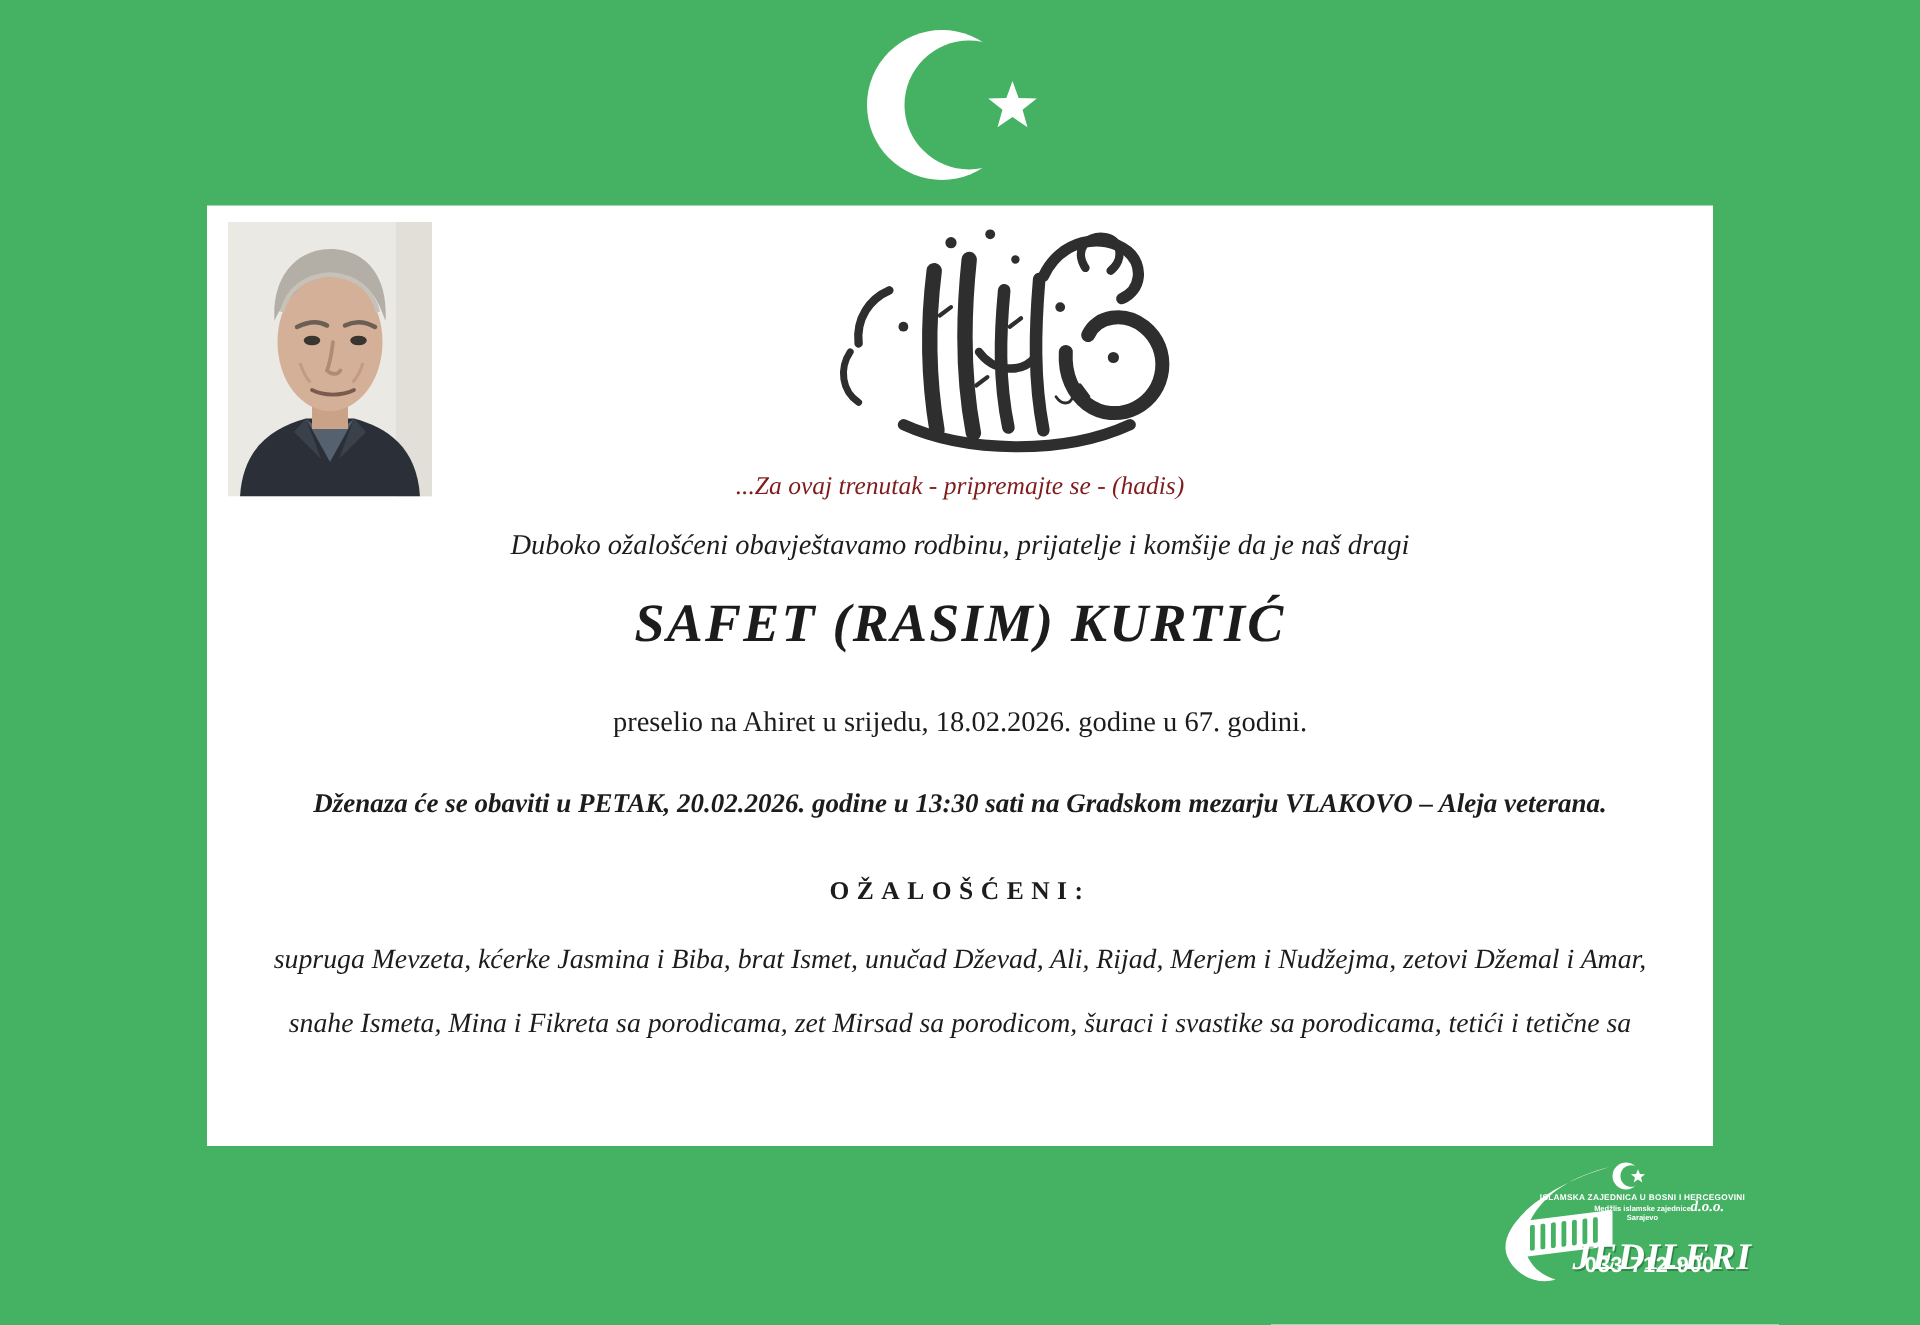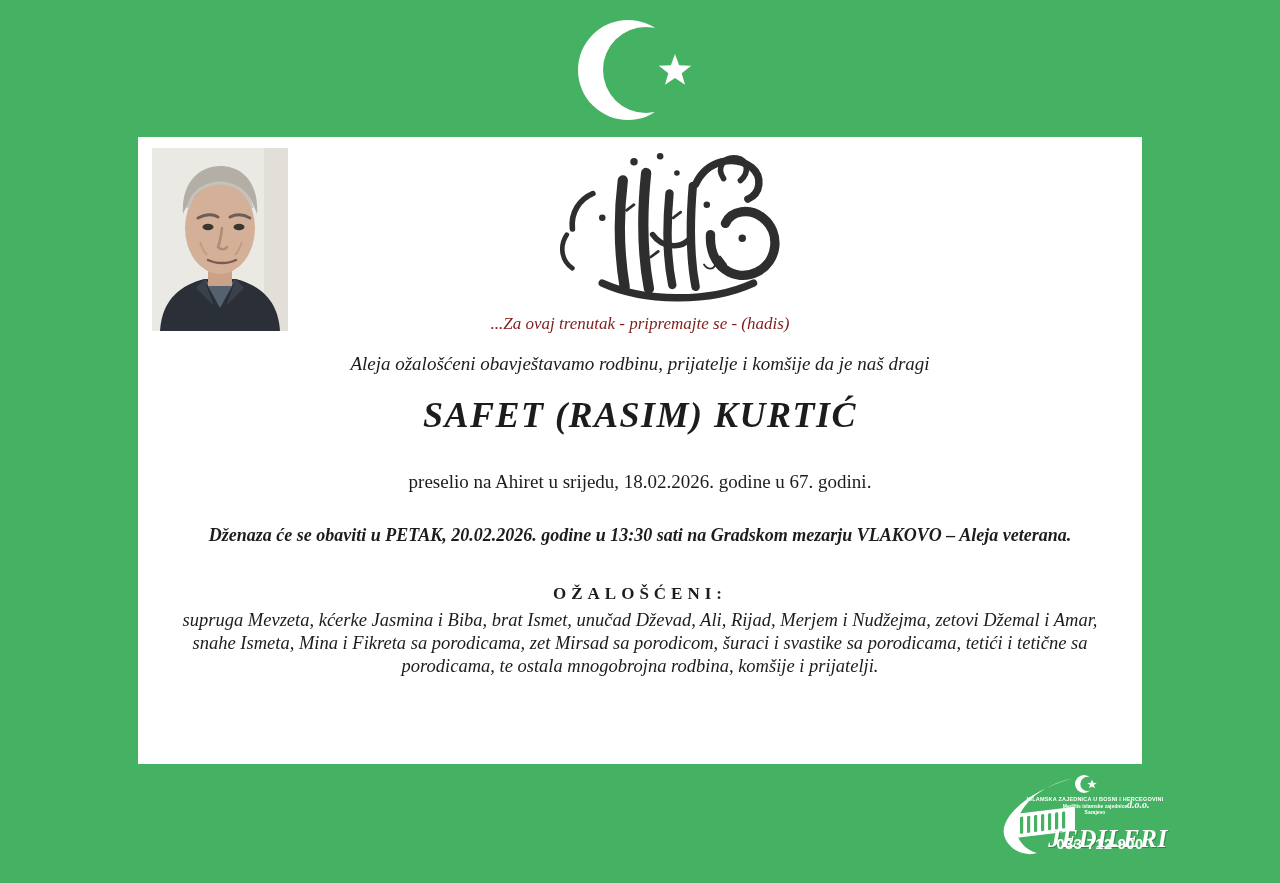--- a/index.html
+++ b/index.html
@@ -26,21 +26,21 @@
     display:flex;justify-content:center;
   }
   .calligraphy-wrap svg{width:312px;height:168px;margin-left:44px;}
   .caption{top:177px;font-style:italic;font-size:17px;color:#7f1d1d;}
   .intro{top:216px;font-style:italic;font-size:19px;}
   .name{top:257px;font-style:italic;font-weight:bold;font-size:36px;letter-spacing:1.5px;}
   .death{top:334px;font-size:19px;}
   .funeral{top:388px;font-style:italic;font-weight:bold;font-size:18px;white-space:nowrap;}
   .mourn-head{top:447px;font-weight:bold;font-size:17px;letter-spacing:5px;}
   .mourners{top:472px;font-style:italic;font-size:18.5px;line-height:23px;}
-  .mourners div{white-space:nowrap;}
+  .mourners div{white-space:nowrap;margin-top:20px;}
   .prayer{top:568px;font-style:italic;font-size:15.5px;letter-spacing:0.5px;}
   
   .logo{position:absolute;left:975px;top:772px;width:225px;height:100px;color:#fff;}
   .logo *{position:absolute;}
   .logo-crescent-svg{left:98px;top:0px;width:26px;height:24px;}
   .org{left:25px;top:24px;width:190px;text-align:center;font-family:"Liberation Sans",sans-serif;font-weight:bold;}
   .org div{position:static;}
   .org1{font-size:5.5px;line-height:6.5px;letter-spacing:.2px;}
   .org2{font-size:5px;line-height:6px;}
   .org3{font-size:5px;line-height:6px;}
@@ -116,29 +116,28 @@
           <circle cx="158" cy="12" r="3.5"></circle>
           <circle cx="208" cy="64" r="3.5"></circle>
           <circle cx="96" cy="78" r="3.5"></circle>
           <circle cx="246" cy="100" r="4"></circle>
           <circle cx="176" cy="30" r="3"></circle>
         </g>
       </svg>
     </div>
 
     <div class="caption">...Za ovaj trenutak - pripremajte se - (hadis)</div>
-    <div class="intro">Aleja ožalošćeni obavještavamo rodbinu, prijatelje i komšije da je naš dragi</div>
+    <div class="intro">Duboko ožalošćeni obavještavamo rodbinu, prijatelje i komšije da je naš dragi</div>
     <h1 class="name">SAFET (RASIM) KURTIĆ</h1>
     <div class="death">preselio na Ahiret u srijedu, 18.02.2026. godine u 67. godini.</div>
     <div class="funeral">Dženaza će se obaviti u PETAK, 20.02.2026. godine u 13:30 sati na Gradskom mezarju VLAKOVO – Aleja veterana.</div>
     <div class="mourn-head">OŽALOŠĆENI:</div>
     <div class="mourners">
       <div>supruga Mevzeta, kćerke Jasmina i Biba, brat Ismet, unučad Dževad, Ali, Rijad, Merjem i Nudžejma, zetovi Džemal i Amar,</div>
       <div>snahe Ismeta, Mina i Fikreta sa porodicama, zet Mirsad sa porodicom, šuraci i svastike sa porodicama, tetići i tetične sa</div>
-      <div>porodicama, te ostala mnogobrojna rodbina, komšije i prijatelji.</div>
     </div>
   </div>
 
   <div class="logo">
     <svg class="logo-crescent-svg" viewBox="0 0 26 24">
       <circle cx="11" cy="12" r="9" fill="#ffffff"></circle>
       <circle cx="14.5" cy="12" r="7.2" fill="#45b162"></circle>
       <polygon fill="#ffffff" points="19,7.5 20.3,10.7 23.7,10.9 21,13 21.9,16.3 19,14.4 16.1,16.3 17,13 14.3,10.9 17.7,10.7"></polygon>
     </svg>
     <div class="org">

